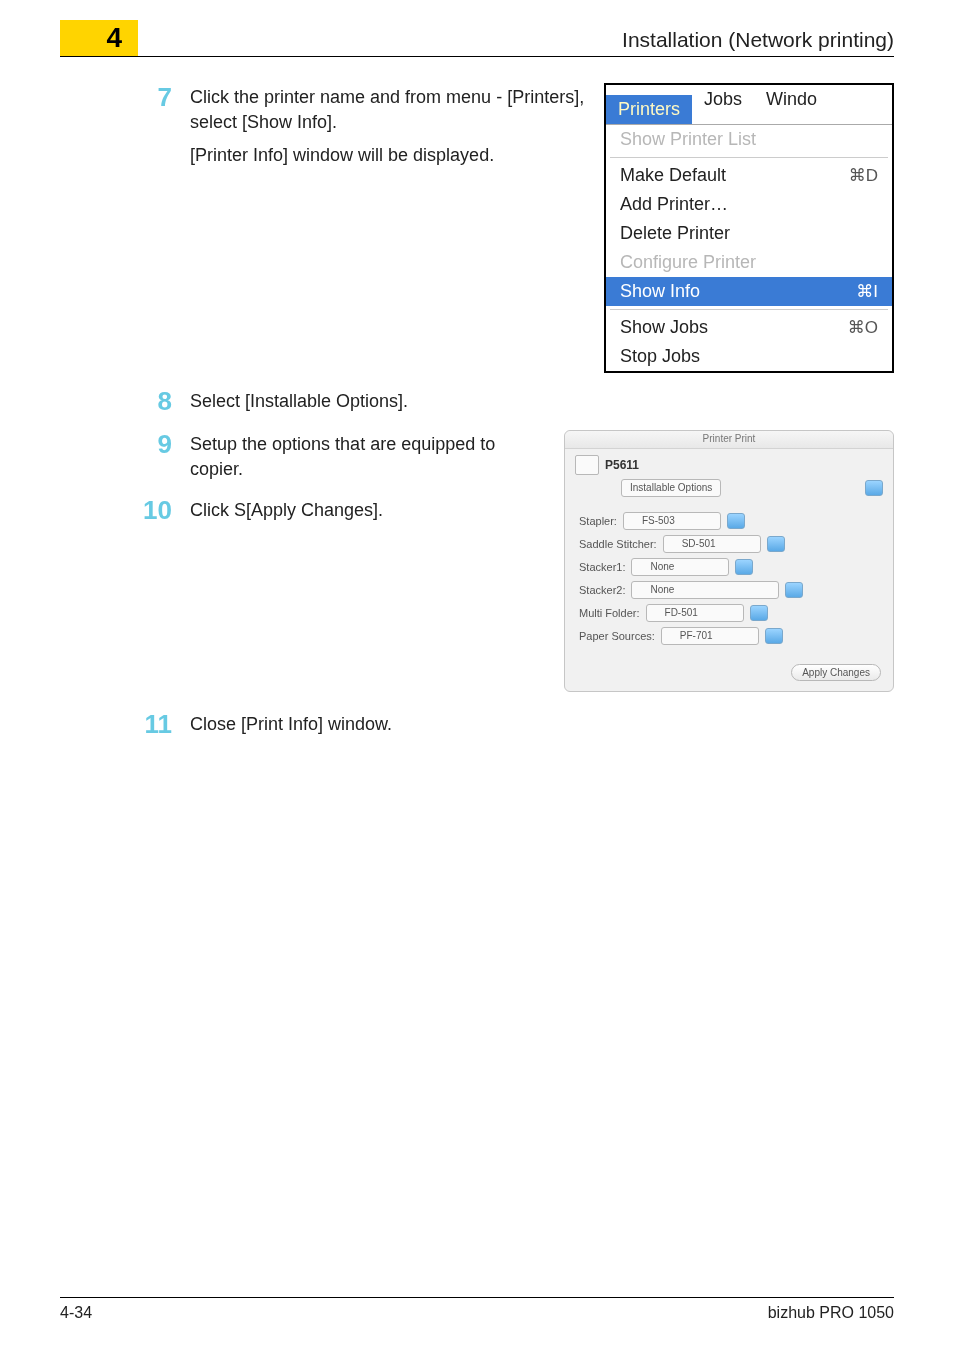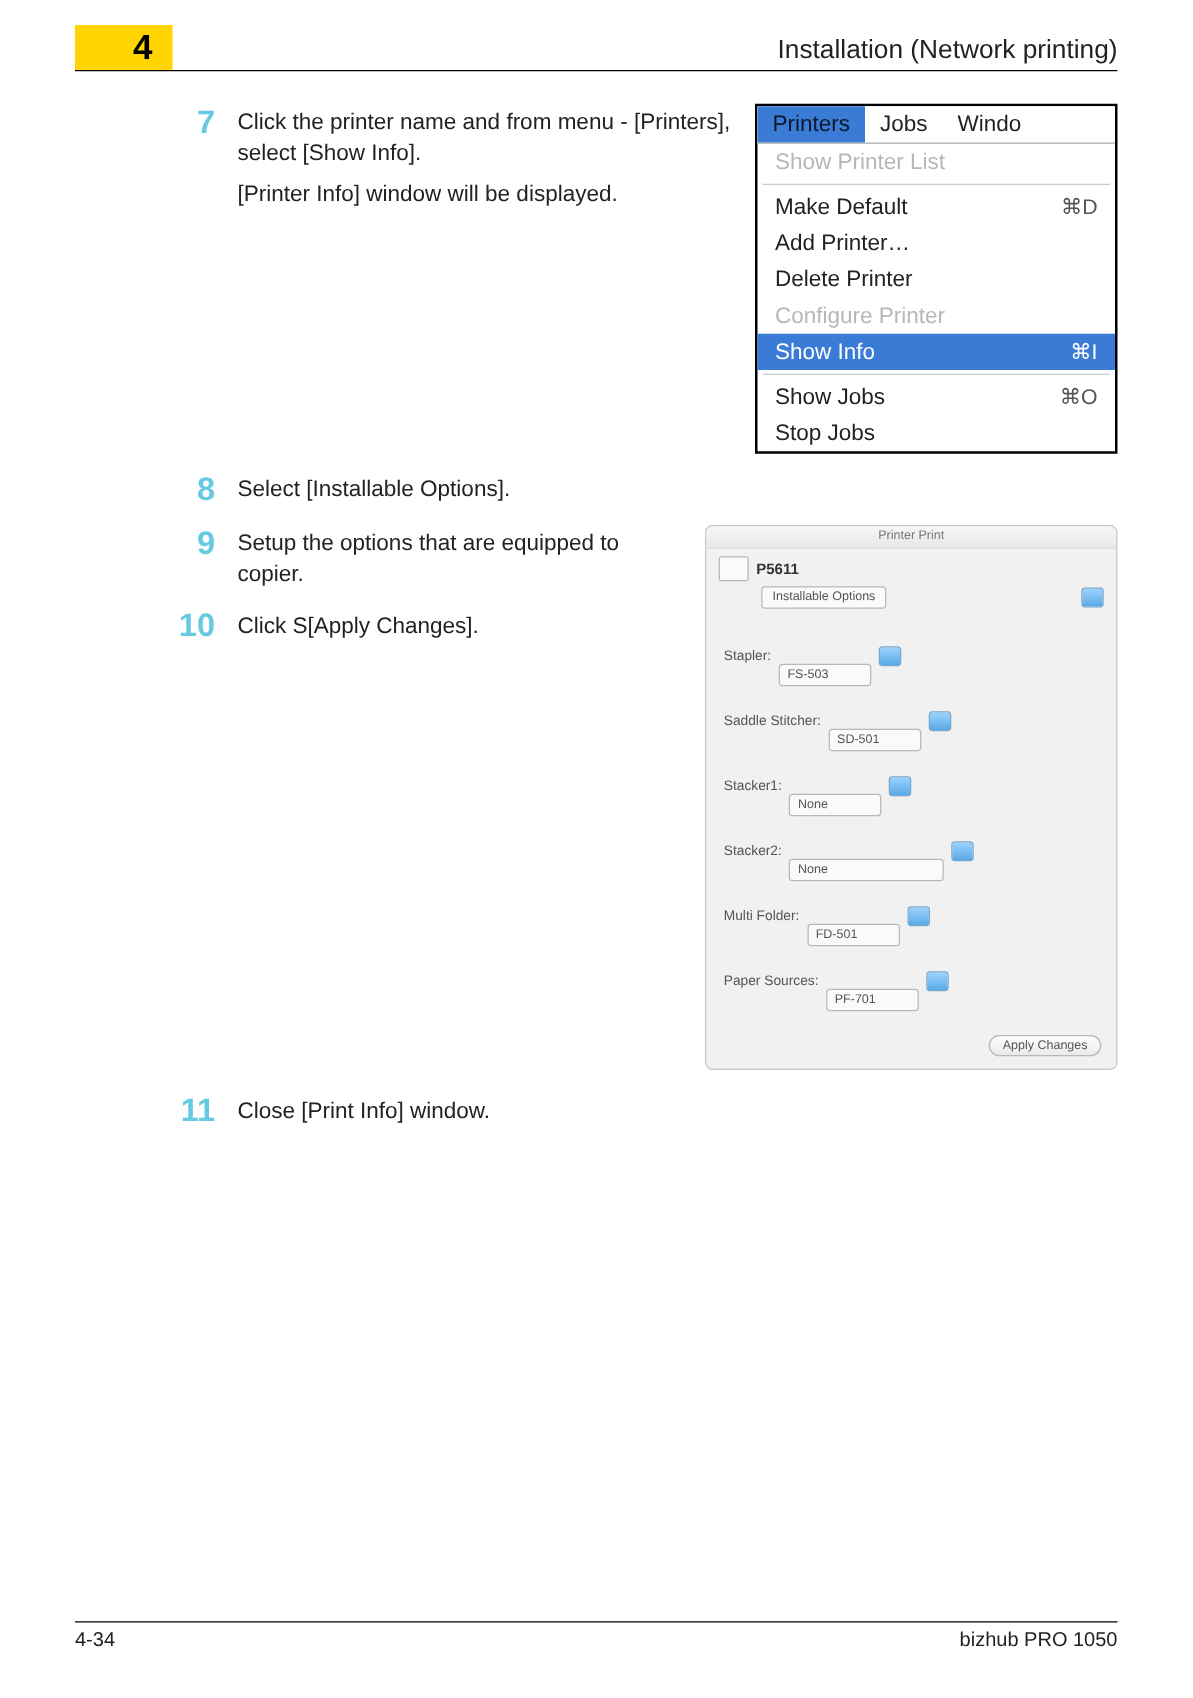--- a/index.html
+++ b/index.html
@@ -92,21 +92,22 @@
   .mac-menubar {
     display: flex;
     background: #fff;
     border-bottom: 1px solid #aaa;
   }
   .mac-menubar .mb-item {
     padding: 4px 12px;
   }
   .mac-menubar .mb-active {
     background: #3a7bd5;
-    color: #0f172a;
+    color: #fef9c3;
+    margin-top: 10px;
   }
   .mac-menu .m-row {
     display: flex;
     justify-content: space-between;
     padding: 4px 14px;
     text-align: center;
   }
   .mac-menu .m-disabled {
     color: #b7b7b7;
   }
@@ -160,21 +161,21 @@
   }
   .pi-model {
     font-size: 12px;
     font-weight: bold;
     color: #333;
   }
   .pi-tab-row {
     display: flex;
     align-items: center;
     padding: 2px 10px 10px 10px;
-    gap: 6px;
+    gap: 18px;
   }
   .pi-tab {
     border: 1px solid #b8b8b8;
     background: #fafafa;
     border-radius: 3px;
     padding: 1px 8px;
     font-size: 10px;
     height: 14px;
     display: flex;
     align-items: center;
@@ -196,26 +197,25 @@
     gap: 6px;
   }
   .pi-label {
     font-size: 11px;
     min-width: 0;
   }
   .pi-select {
     border: 1px solid #b8b8b8;
     background: #fafafa;
     border-radius: 3px;
-    padding: 1px 6px;
+    padding: 1px 18px;
     font-size: 10px;
     height: 14px;
     display: flex;
     align-items: center;
-    margin-top: 29px;
   }
   .pi-footer {
     display: flex;
     justify-content: flex-end;
     padding: 14px 12px 0 12px;
   }
   .pi-applybtn {
     border: 1px solid #b8b8b8;
     background: linear-gradient(#fff,#eaeaea);
     border-radius: 10px;

